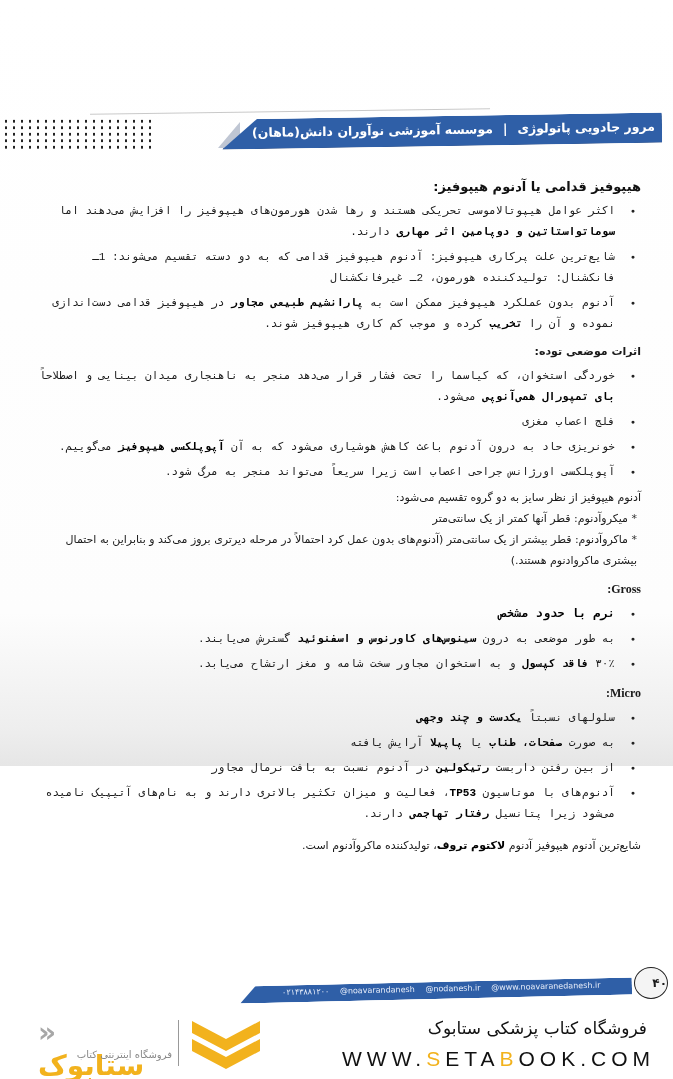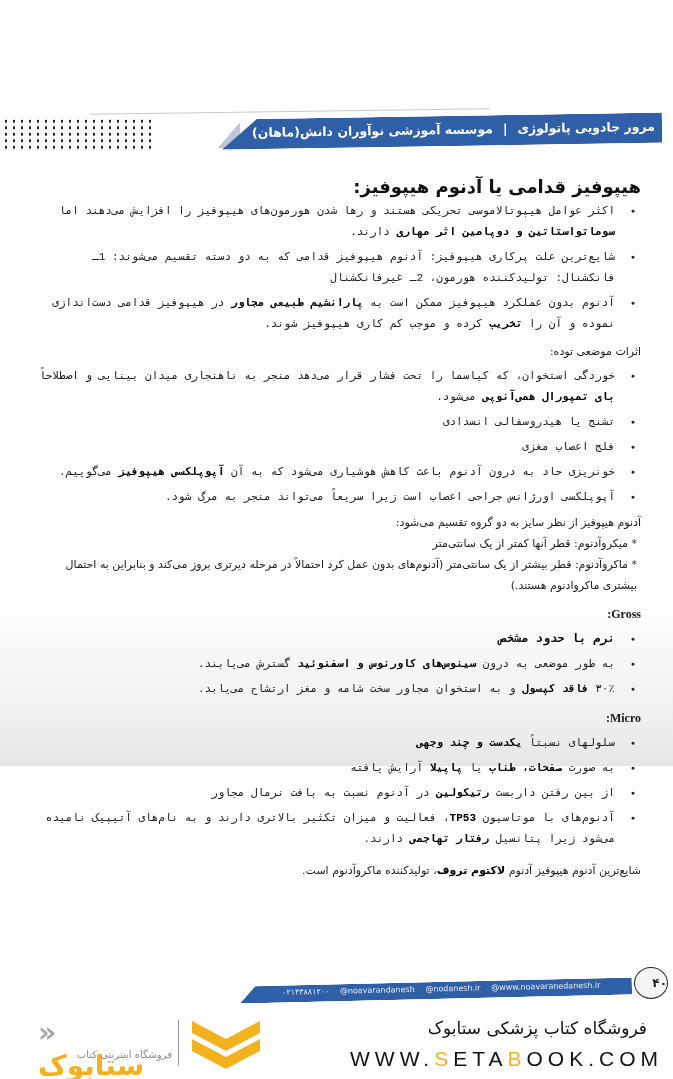--- a/index.html
+++ b/index.html
@@ -42,22 +42,22 @@
     transform:rotate(-0.9deg);
     white-space:nowrap;
   }
   .hdr-title .sep { margin:0 10px; }
   
   .content {
     position:absolute; left:28px; right:32px; top:176px;
     direction:rtl; text-align:right;
     font-size:11px; line-height:21px;
   }
-  .h-main { font-size:18px; font-weight:bold; color:#111; margin:0 0 2px 0; }
-  .h-sub { font-size:11px; font-weight:normal; margin:6px 0 2px 0; }
+  .h-main { font-size:13px; font-weight:bold; color:#111; margin:0 0 2px 0; }
+  .h-sub { font-size:11px; font-weight:bold; margin:6px 0 2px 0; }
   .h-latin { font-family:"Liberation Serif", serif; font-size:12px; font-weight:bold; margin:8px 0 2px 0; }
   ul.bl { list-style:none; margin:0; padding:0 22px 0 0; }
   ul.bl li { position:relative; margin:4px;font-family:Liberation Mono, monospace; }
   ul.bl li::before {
     content:"●"; position:absolute; right:-20px; top:0; font-size:7px; color:#222;
   }
   ul.star { list-style:none; margin:0; padding:0 4px 0 0; }
   ul.star li::before { content:"* "; color:#333; }
   p.txt { margin:4px 0 0 0; }
   b { font-weight:bold; color:#000; }
@@ -85,21 +85,21 @@
   }
   
   .store {
     position:absolute; left:0; top:1005px; width:673px; height:94px; background:#ffffff;
   }
   .store-title {
     position:absolute; right:26px; top:13px; direction:rtl;
     font-size:17px; color:#111;
   }
   .store-url {
-    position:absolute; right:10px; top:42px;
+    position:absolute; right:18px; top:42px;
     font-family:"Liberation Sans", sans-serif; font-size:21px; letter-spacing:5px; color:#111;
   }
   .store-url .acc { color:#f2b21d; }
   .logo-mark {
     position:absolute; left:192px; top:1019px; width:68px; height:50px;
   }
   .logo-div { position:absolute; left:178px; top:1020px; width:1px; height:46px; background:#999; }
   .logo-word {
     position:absolute; left:38px; top:1016px; width:132px; height:30px;
     font-size:28px; font-weight:bold; color:#a7a7a7; direction:rtl; text-align:left;
@@ -126,21 +126,20 @@
     <div class="h-main">هیپوفیز قدامی یا آدنوم هیپوفیز:</div>
     <ul class="bl">
       <li><span>اکثر عوامل هیپوتالاموسی تحریکی هستند و رها شدن هورمون‌های هیپوفیز را افزایش می‌دهند اما </span><b>سوماتواستاتین و دوپامین اثر مهاری</b><span> دارند.</span></li>
       <li><span>شایع‌ترین علت پرکاری هیپوفیز: آدنوم هیپوفیز قدامی که به دو دسته تقسیم می‌شوند: 1ـ فانکشنال: تولیدکننده هورمون، 2ـ غیرفانکشنال</span></li>
       <li><span>آدنوم بدون عملکرد هیپوفیز ممکن است به </span><b>پارانشیم طبیعی مجاور</b><span> در هیپوفیز قدامی دست‌اندازی نموده و آن را </span><b>تخریب</b><span> کرده و موجب کم کاری هیپوفیز شوند.</span></li>
     </ul>
 
     <div class="h-sub">اثرات موضعی توده:</div>
     <ul class="bl">
       <li><span>خوردگی استخوان، که کیاسما را تحت فشار قرار می‌دهد منجر به ناهنجاری میدان بینایی و اصطلاحاً </span><b>بای تمپورال همی‌آنوپی</b><span> می‌شود.</span></li>
-      <li><span>تشنج یا هیدروسفالی انسدادی</span></li>
       <li><span>فلج اعصاب مغزی</span></li>
       <li><span>خونریزی حاد به درون آدنوم باعث کاهش هوشیاری می‌شود که به آن </span><b>آپوپلکسی هیپوفیز</b><span> می‌گوییم.</span></li>
       <li><span>آپوپلکسی اورژانس جراحی اعصاب است زیرا سریعاً می‌تواند منجر به مرگ شود.</span></li>
     </ul>
 
     <p class="txt">آدنوم هیپوفیز از نظر سایز به دو گروه تقسیم می‌شود:</p>
     <ul class="star">
       <li>میکروآدنوم: قطر آنها کمتر از یک سانتی‌متر</li>
       <li>ماکروآدنوم: قطر بیشتر از یک سانتی‌متر (آدنوم‌های بدون عمل کرد احتمالاً در مرحله دیرتری بروز می‌کند و بنابراین به احتمال بیشتری ماکروادنوم هستند.)</li>
     </ul>

